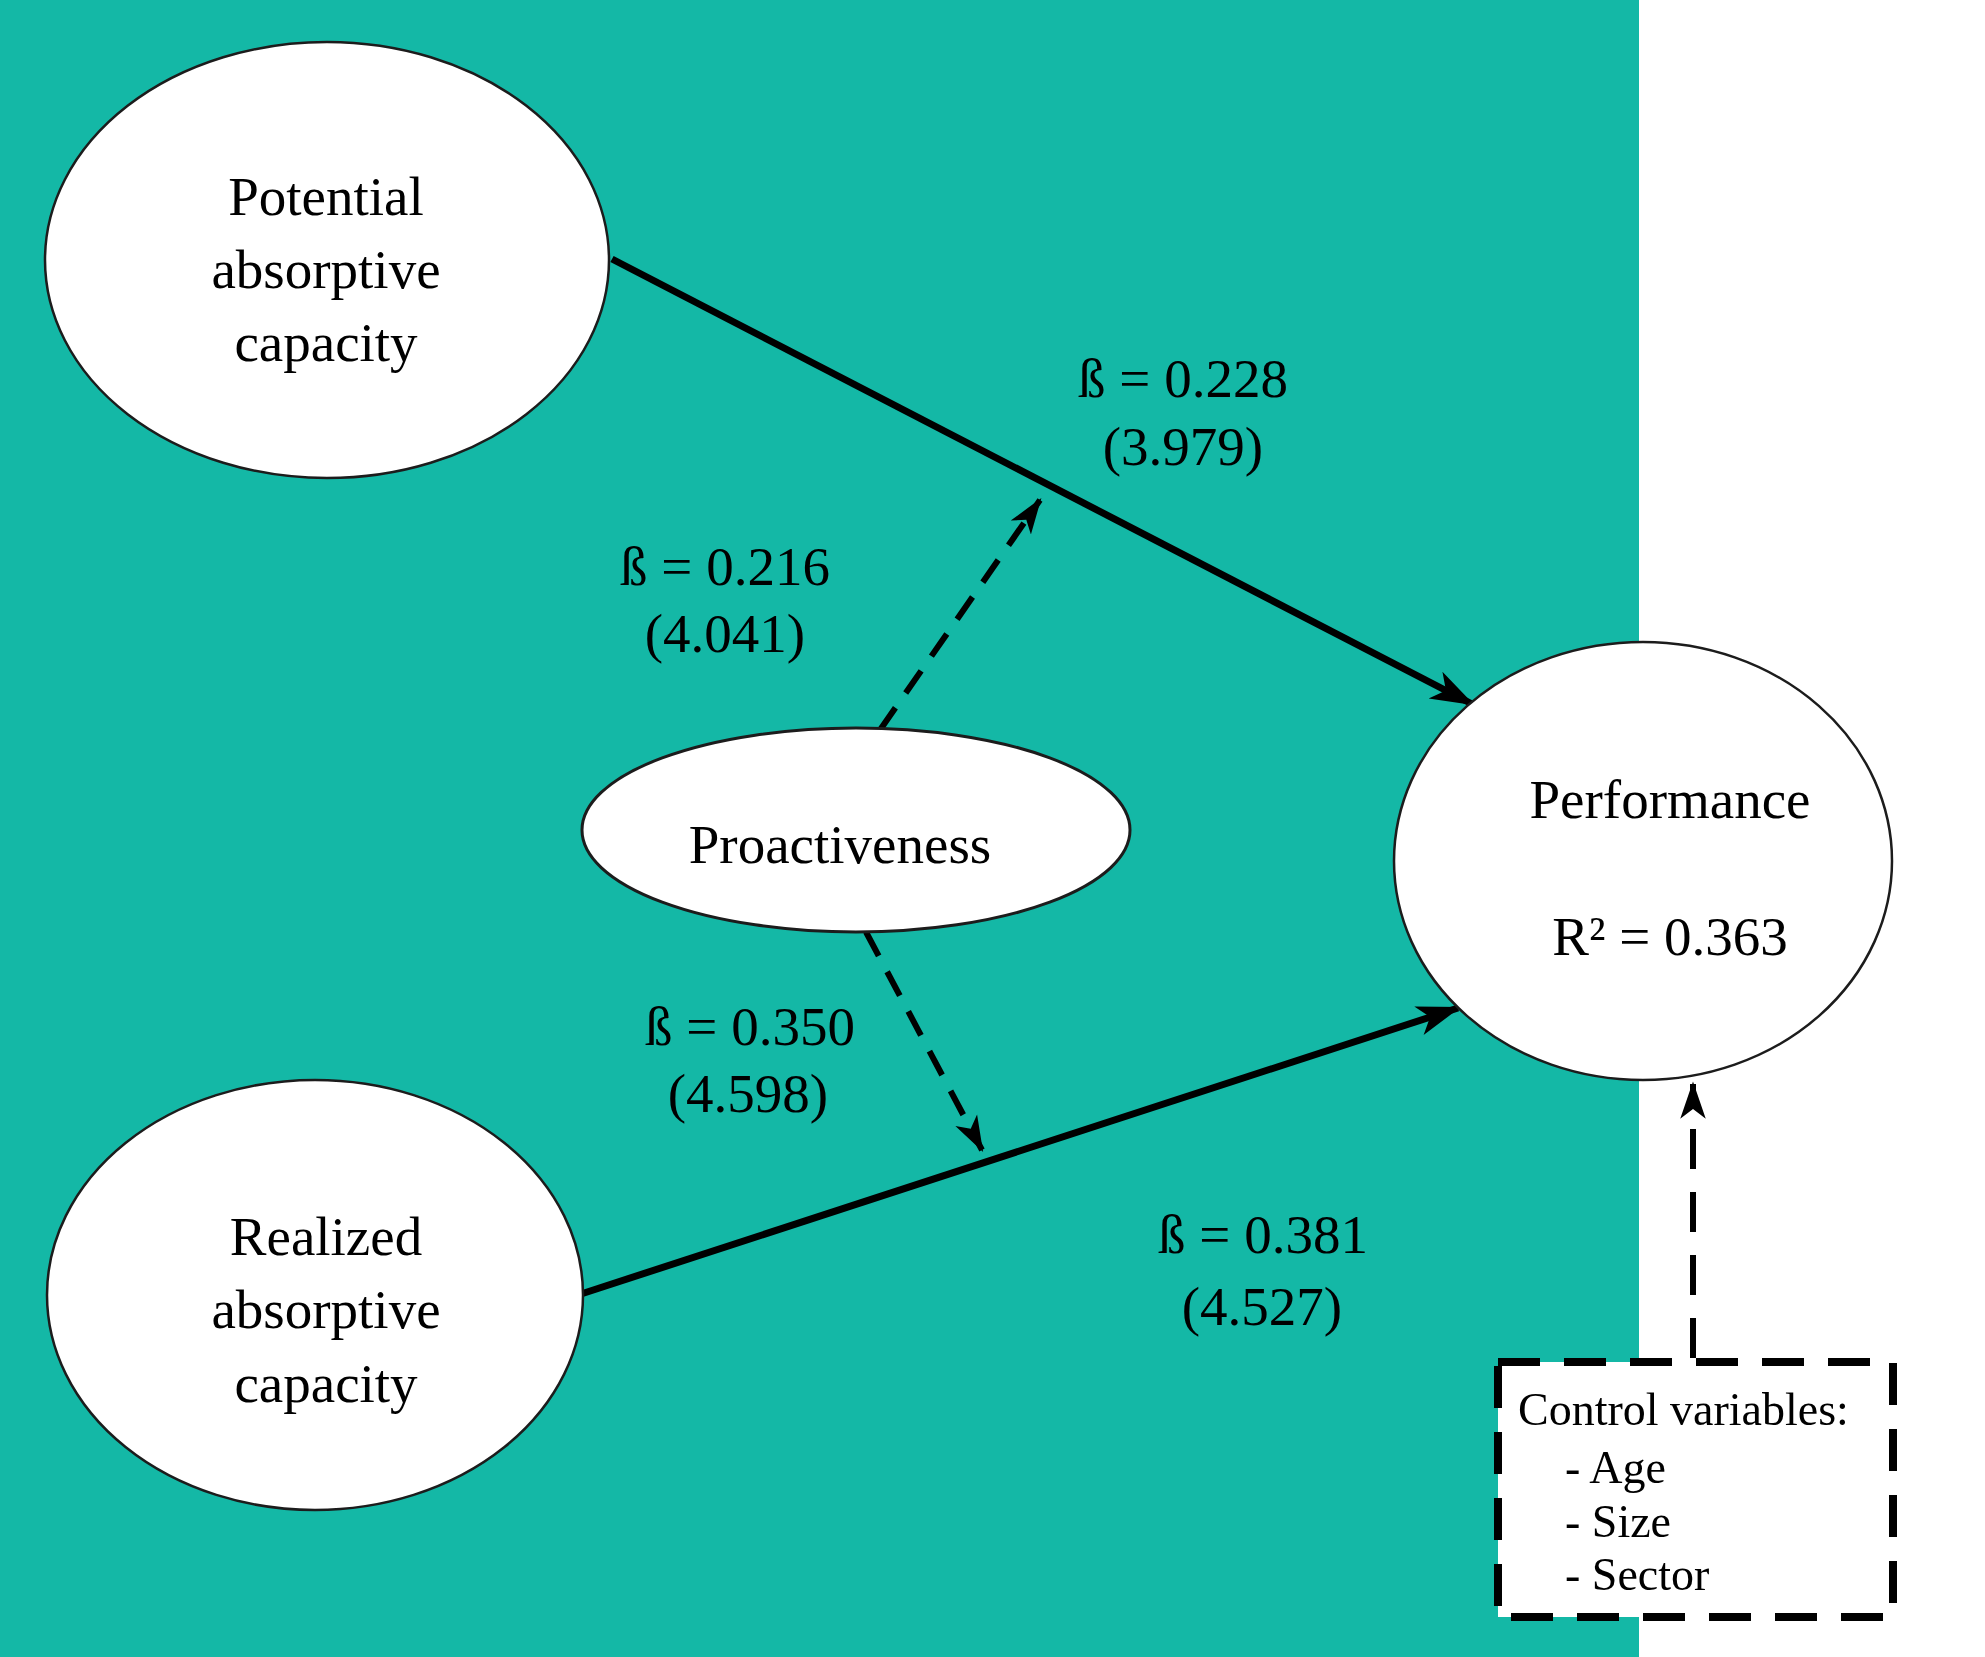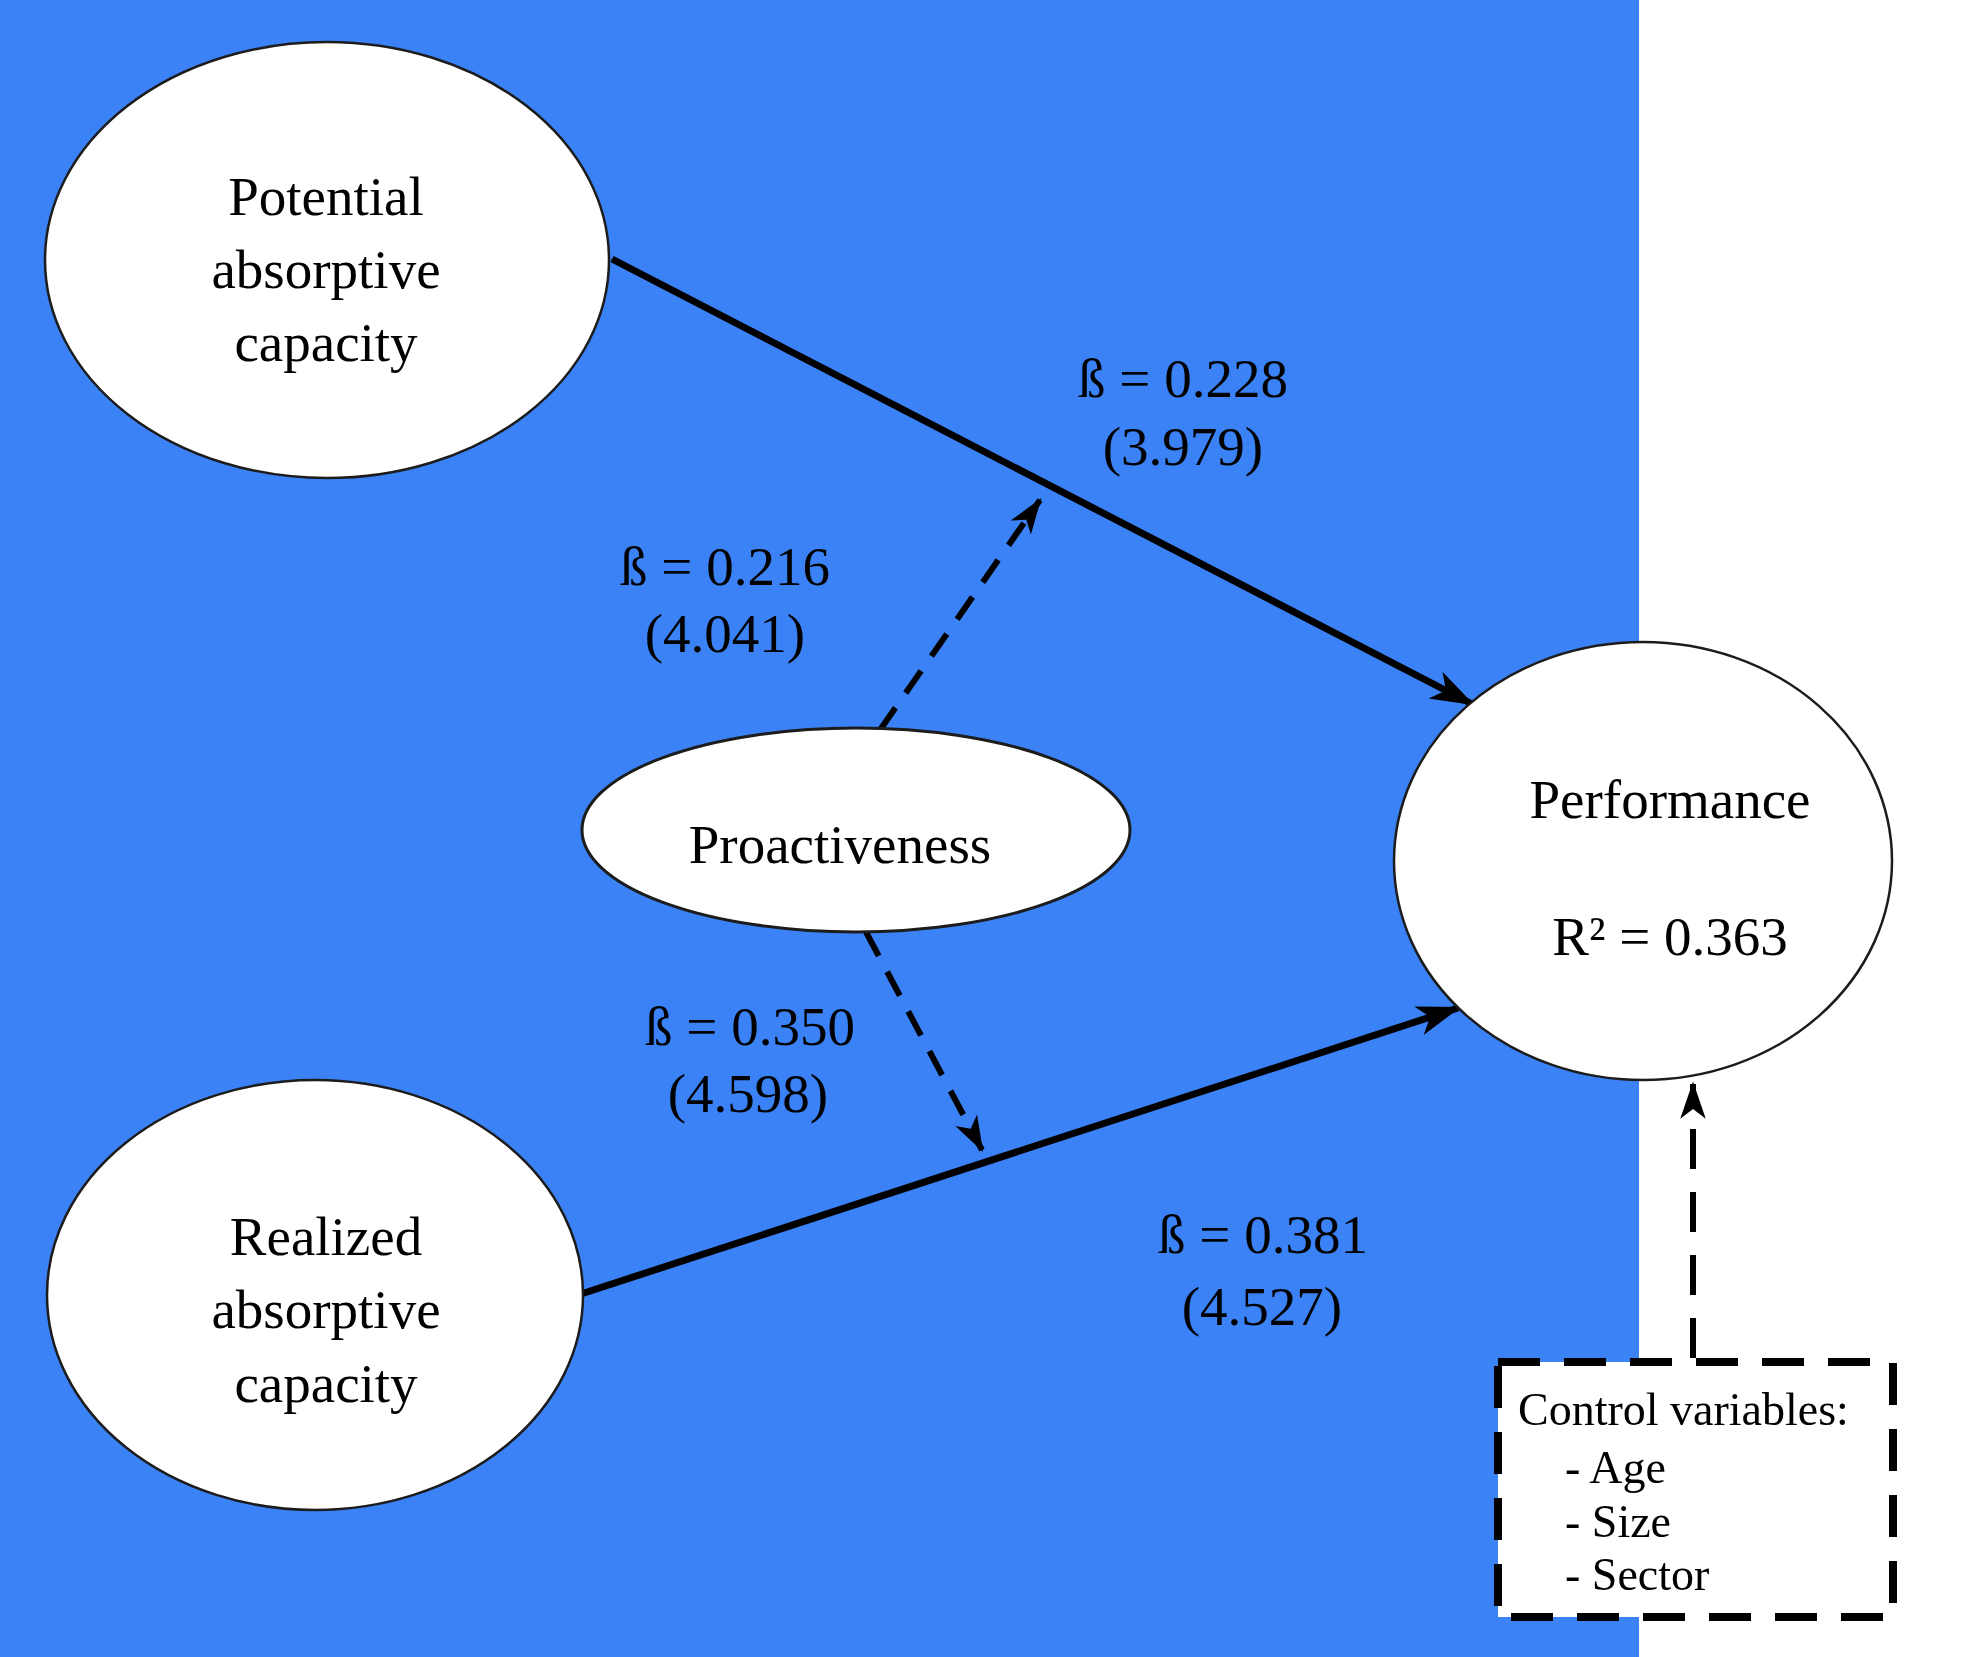--- a/index.html
+++ b/index.html
@@ -4,21 +4,21 @@
 <style>
   html, body {
     margin: 0;
     padding: 0;
     background: #ffffff;
   }
   .stage {
     position: relative;
     width: 1639px;
     height: 1657px;
-    background: #3b82f6;
+    background: #14b8a6;
   }
   svg { display: block; }
   text {
     font-family: "Liberation Serif", "DejaVu Serif", serif;
     fill: #000000;
   }
   .node-text  { font-size: 55px; text-anchor: middle; }
   .path-label { font-size: 55px; text-anchor: middle; }
   .ctrl-title { font-size: 46px; text-anchor: start; }
   .ctrl-item  { font-size: 46px; text-anchor: start; }

